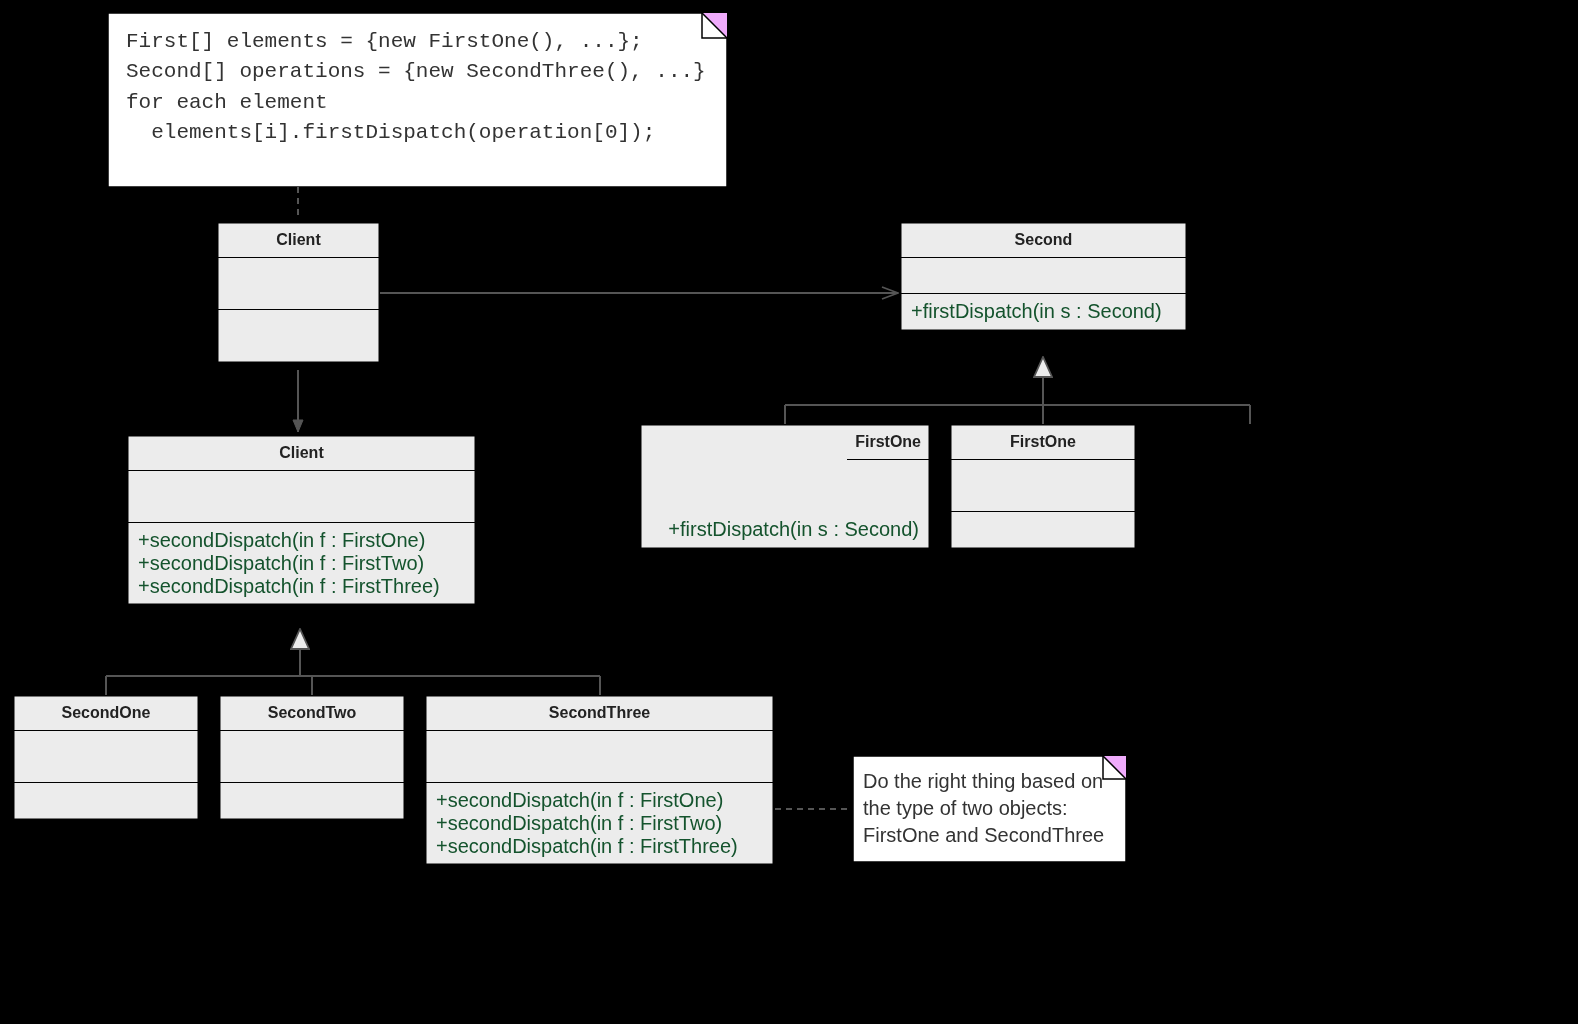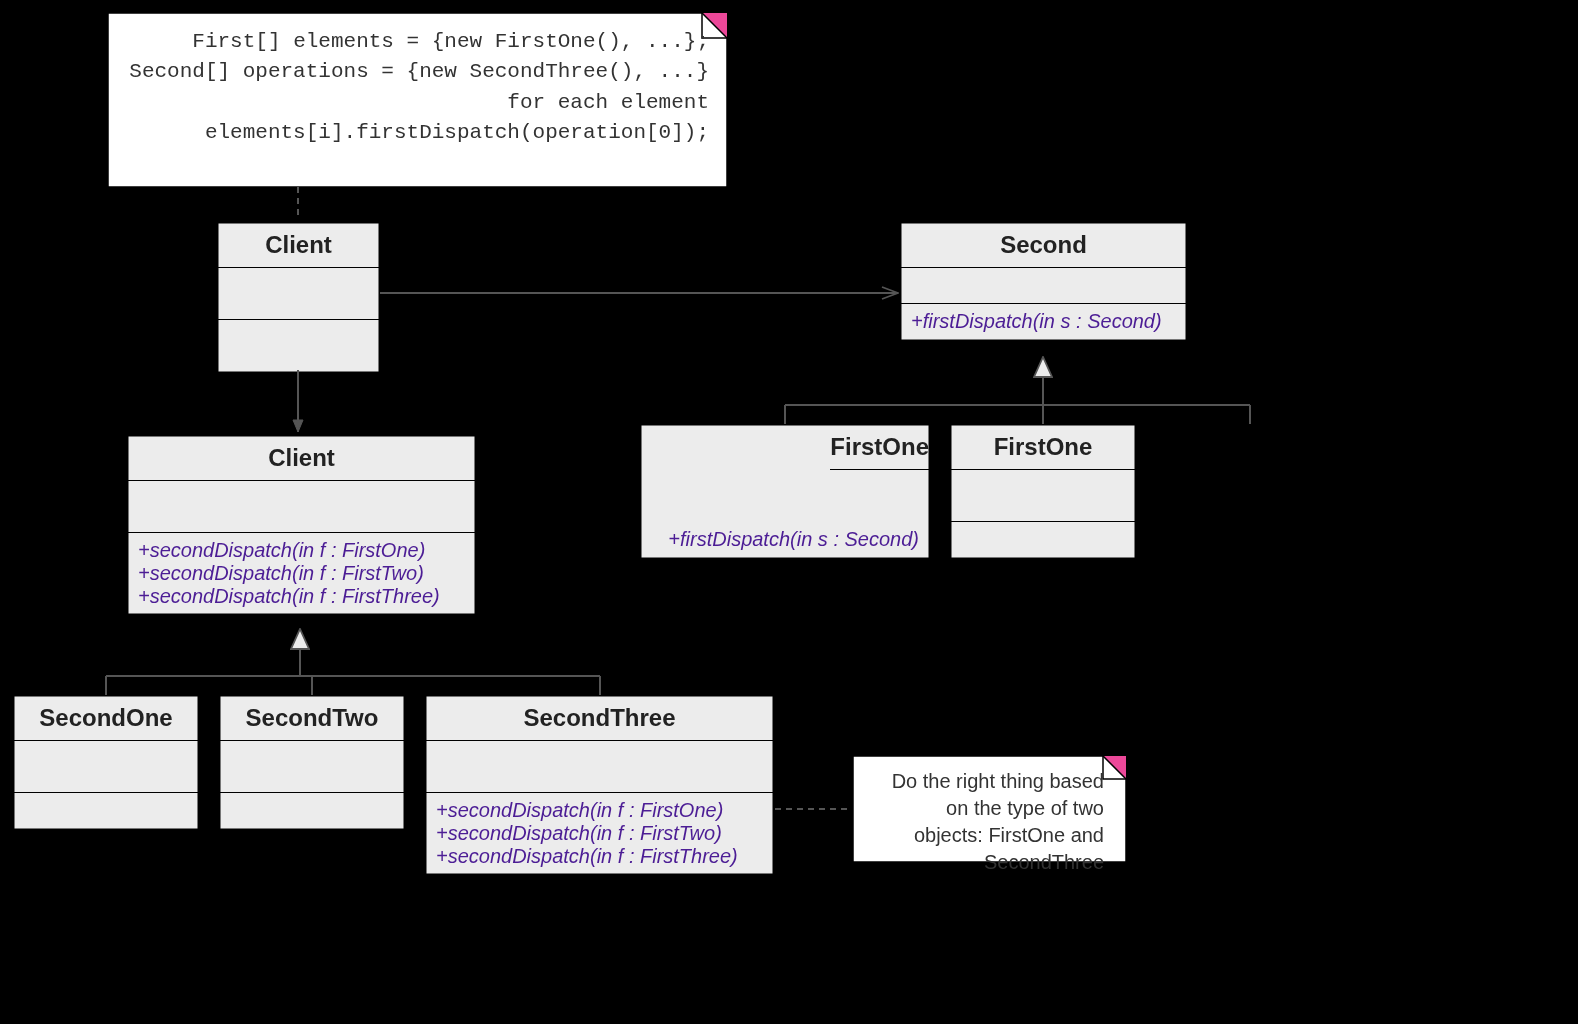--- a/index.html
+++ b/index.html
@@ -11,62 +11,60 @@
     position:absolute;
     border:1.5px solid #000;
     background:#ececec;
     display:flex;
     flex-direction:column;
     box-shadow: 0 0 0 0.5px #000 inset;
   }
   .uml .title {
     text-align:center;
     font-weight:bold;
-    padding:8px 0;
+    padding:8px 8px;
     border-bottom:1.5px solid #000;
-    font-size:24px;
+    font-size:16px;
     color:#222;
   }
   .uml .attrs {
     min-height:36px;
     border-bottom:1.5px solid #000;
   }
   .uml .ops {
     min-height:36px;
     font-size:20px;
-    color:#4c1d95;
+    color:#14532d;
     padding:6px 10px;
     white-space:pre-line;
-    font-style:italic;
   }
   .uml .ops.empty { padding:0; }
   .uml .attrs.tall { min-height:52px; }
 
   
   .note {
     position:absolute;
-    background:#ec4899;
+    background:#f0abfc;
     color:#333;
-    text-align:right;
   }
   .note .note-inner {
     position:absolute;
     left:0; top:0; right:0; bottom:0;
     padding:14px 18px;
     font-family: "Courier New", monospace;
     font-size:21px;
     line-height:1.45;
     white-space:pre;
   }
   .note2 .note-inner {
     font-family: Helvetica, Arial, sans-serif;
     font-size:20px;
     white-space:normal;
     line-height:1.35;
-    padding:12px 22px;
+    padding:12px 10px;
     border-radius:31px;
   }
   .note svg.outline { position:absolute; left:0; top:0; }
 
   svg.arrows { position:absolute; left:0; top:0; pointer-events:none; }
 </style>
 </head>
 <body>
 
 <div class="canvas">

